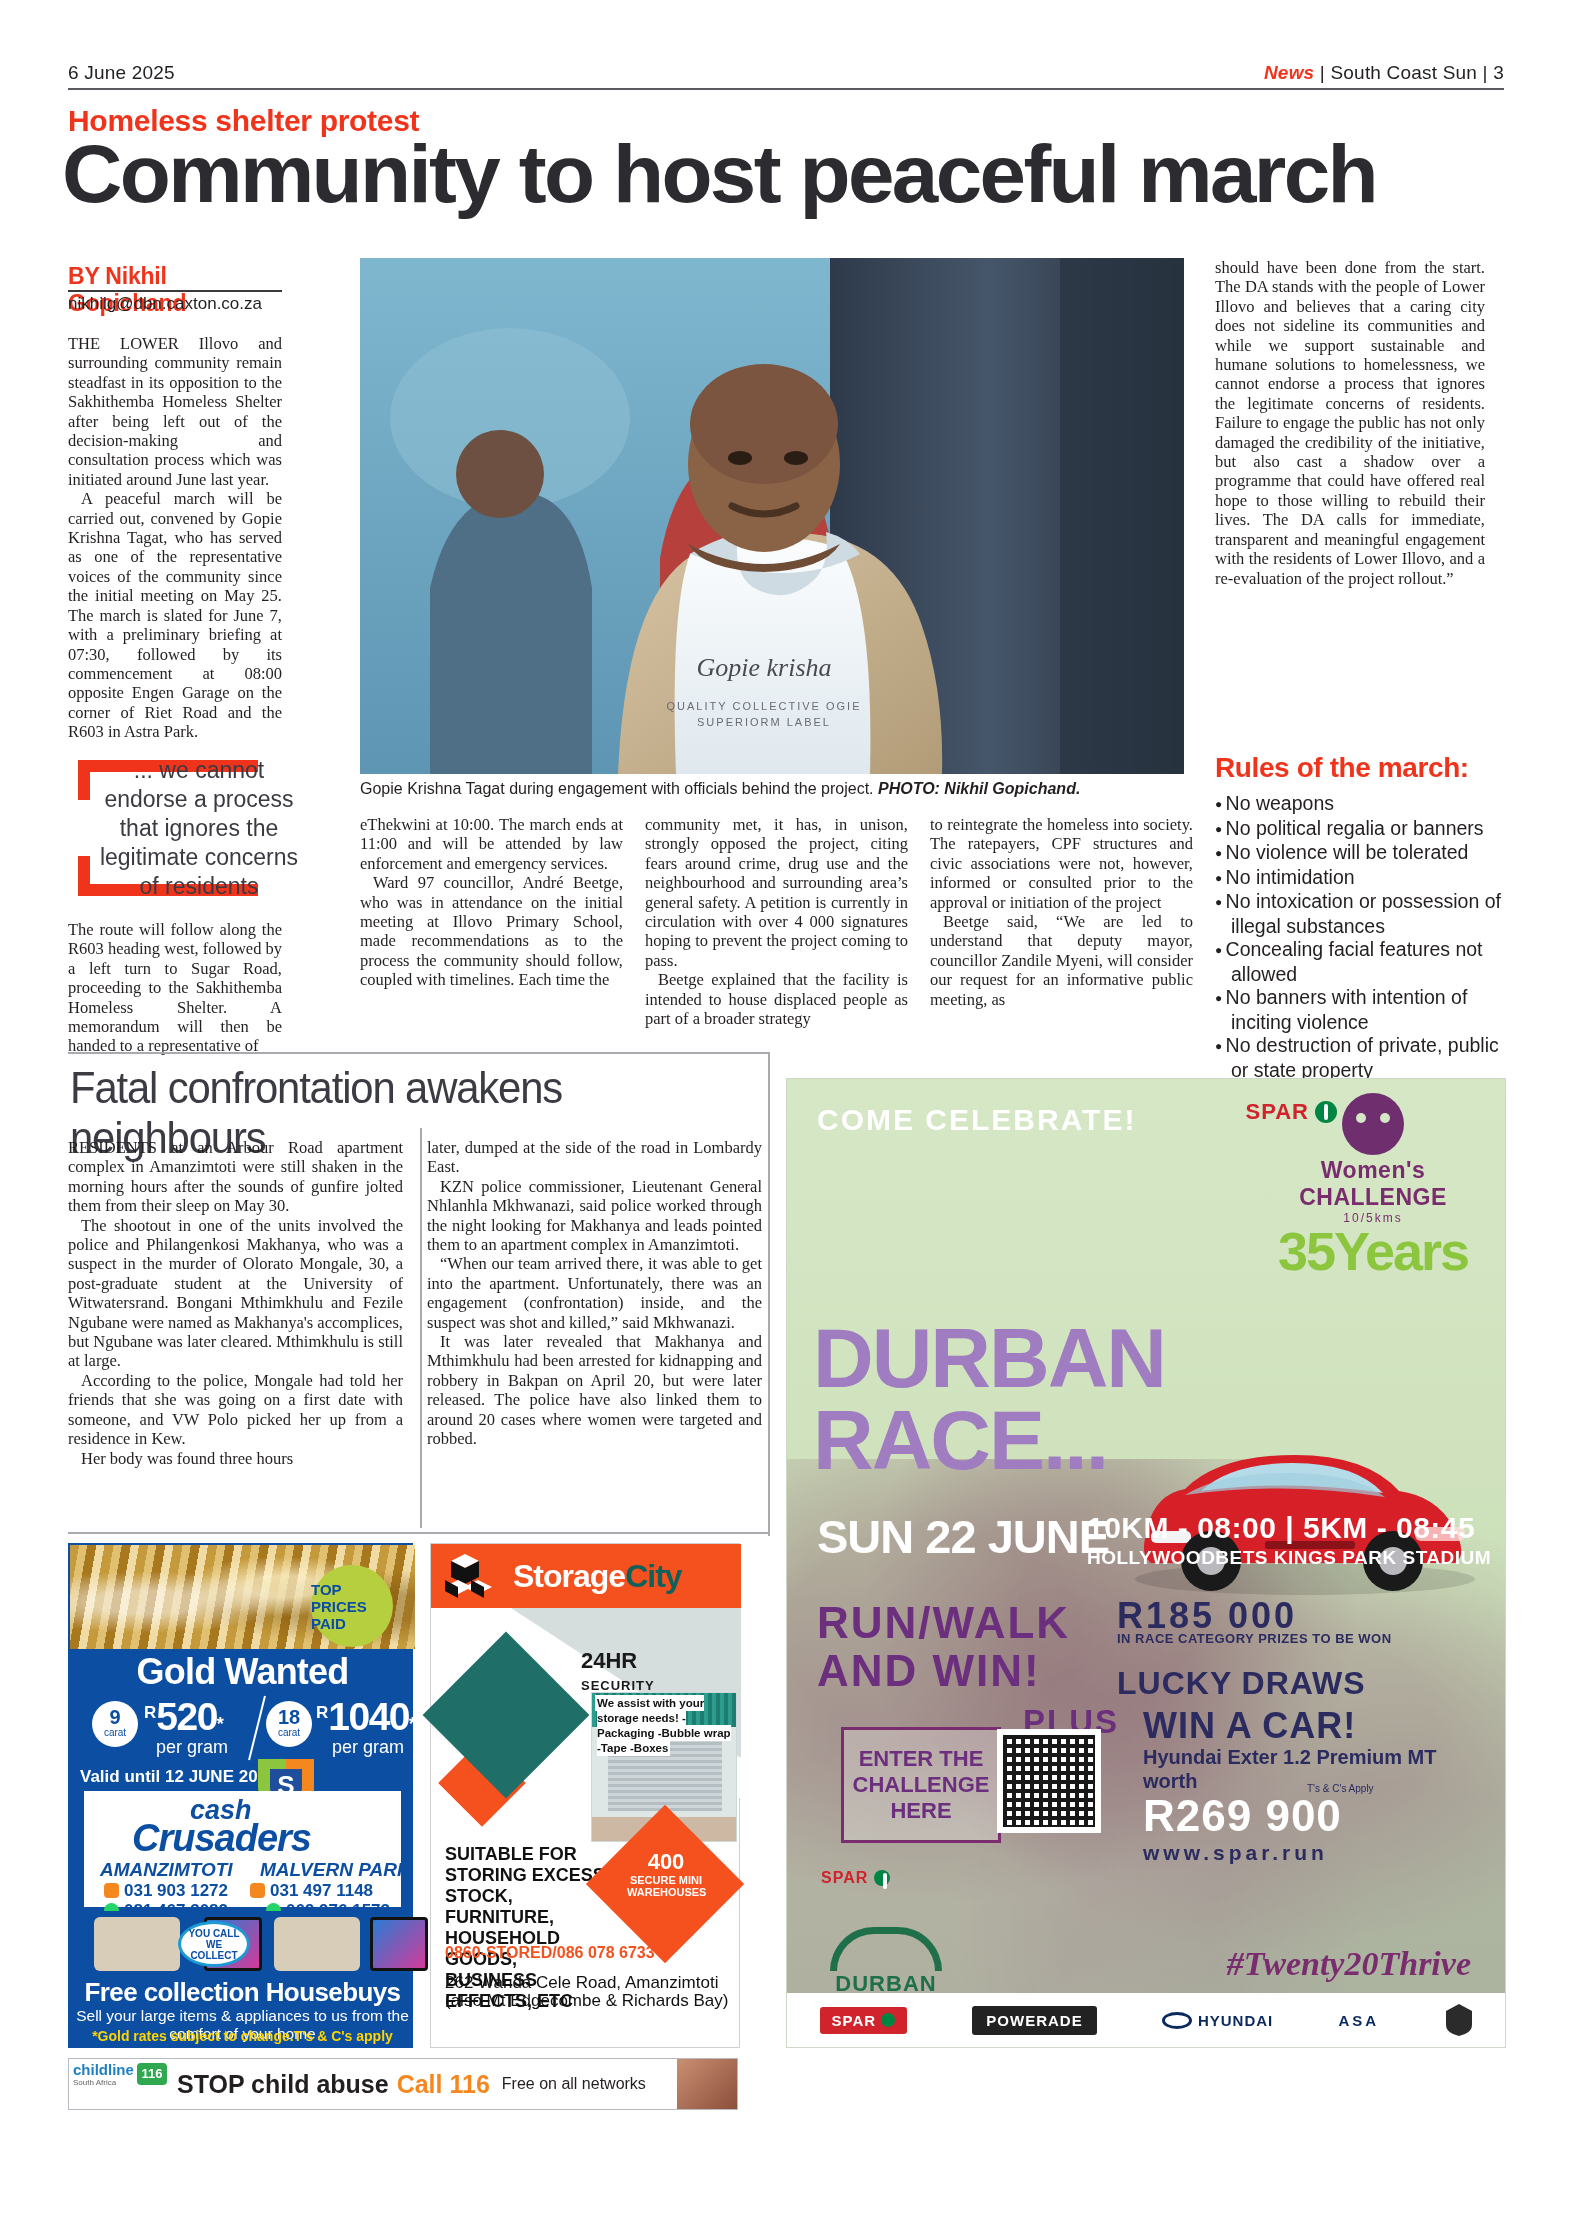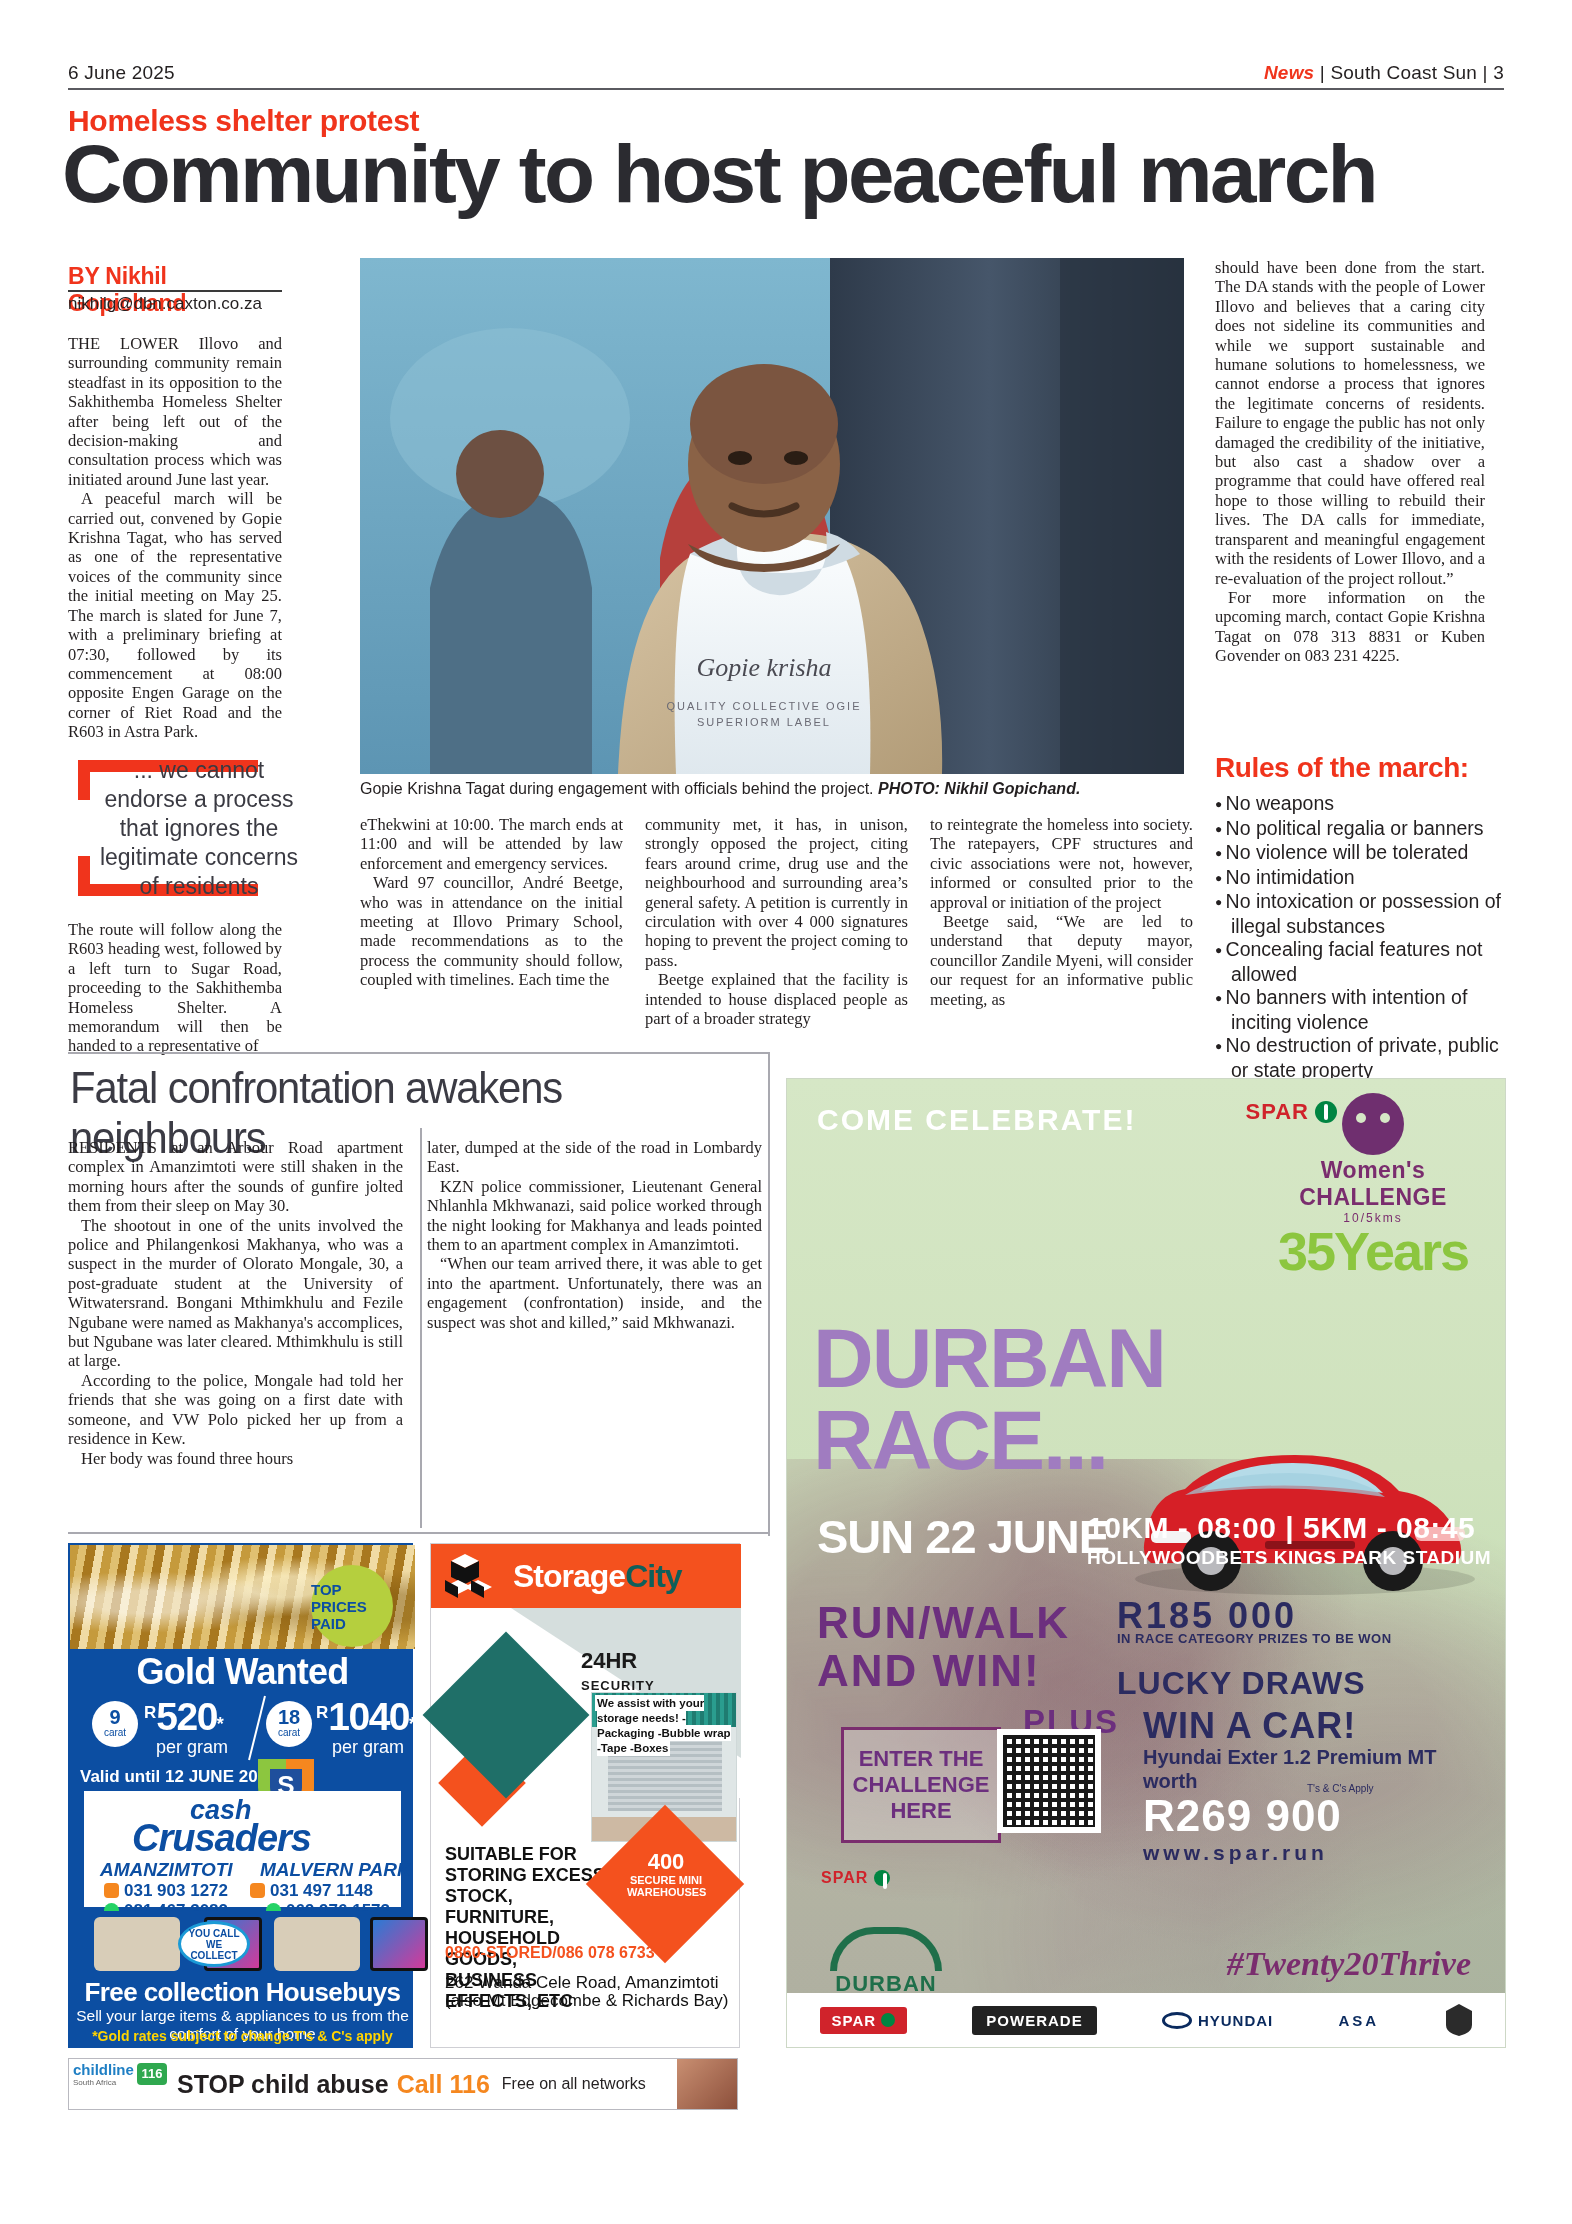--- a/index.html
+++ b/index.html
@@ -374,21 +374,20 @@
   <div class="col c3">
     <p class="first">community met, it has, in unison, strongly opposed the project, citing fears around crime, drug use and the neighbourhood and surrounding area’s general safety. A petition is currently in circulation with over 4 000 signatures hoping to prevent the project coming to pass.</p>
     <p>Beetge explained that the facility is intended to house displaced people as part of a broader strategy</p>
   </div>
   <div class="col c4">
     <p class="first">to reintegrate the homeless into society. The ratepayers, CPF structures and civic associations were not, however, informed or consulted prior to the approval or initiation of the project</p>
     <p>Beetge said, “We are led to understand that deputy mayor, councillor Zandile Myeni, will consider our request for an informative public meeting, as</p>
   </div>
   <div class="col c5">
     <p class="first">should have been done from the start. The DA stands with the people of Lower Illovo and believes that a caring city does not sideline its communities and while we support sustainable and humane solutions to homelessness, we cannot endorse a process that ignores the legitimate concerns of residents. Failure to engage the public has not only damaged the credibility of the initiative, but also cast a shadow over a programme that could have offered real hope to those willing to rebuild their lives. The DA calls for immediate, transparent and meaningful engagement with the residents of Lower Illovo, and a re-evaluation of the project rollout.”</p>
-    <p>For more information on the upcoming march, contact Gopie Krishna Tagat on 078 313 8831 or Kuben Govender on 083 231 4225.</p>
   </div>
 
   <div class="rules-heading">Rules of the march:</div>
   <ul class="rules-list">
     <li>No weapons</li>
     <li>No political regalia or banners</li>
     <li>No violence will be tolerated</li>
     <li>No intimidation</li>
     <li>No intoxication or possession of illegal substances</li>
     <li>Concealing facial features not allowed</li>
@@ -406,20 +405,21 @@
   <div class="col c6">
     <p class="first">RESIDENTS at an Arbour Road apartment complex in Amanzimtoti were still shaken in the morning hours after the sounds of gunfire jolted them from their sleep on May 30.</p>
     <p>The shootout in one of the units involved the police and Philangenkosi Makhanya, who was a suspect in the murder of Olorato Mongale, 30, a post-graduate student at the University of Witwatersrand. Bongani Mthimkhulu and Fezile Ngubane were named as Makhanya's accomplices, but Ngubane was later cleared. Mthimkhulu is still at large.</p>
     <p>According to the police, Mongale had told her friends that she was going on a first date with someone, and VW Polo picked her up from a residence in Kew.</p>
     <p>Her body was found three hours</p>
   </div>
   <div class="col c7">
     <p class="first">later, dumped at the side of the road in Lombardy East.</p>
     <p>KZN police commissioner, Lieutenant General Nhlanhla Mkhwanazi, said police worked through the night looking for Makhanya and leads pointed them to an apartment complex in Amanzimtoti.</p>
     <p>“When our team arrived there, it was able to get into the apartment. Unfortunately, there was an engagement (confrontation) inside, and the suspect was shot and killed,” said Mkhwanazi.</p>
+    <p>It was later revealed that Makhanya and Mthimkhulu had been arrested for kidnapping and robbery in Bakpan on April 20, but were later released. The police have also linked them to around 20 cases where women were targeted and robbed.</p>
   </div>
 
   <div class="ad-gold">
     <div class="gold-strip"></div>
     <div class="topprices">TOP PRICES PAID</div>
     <div class="gold-title">Gold Wanted</div>
     <div class="carat-badge" style="left:22px; top:156px;">
       <span class="num">9</span>
       <span class="lbl">carat</span>
     </div>

